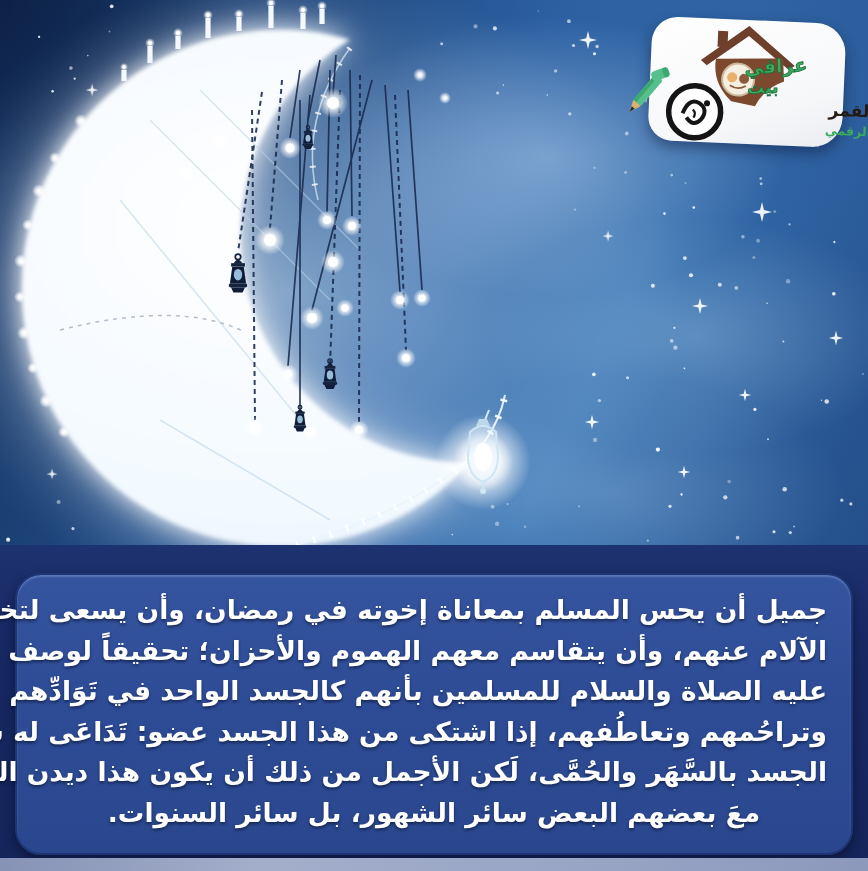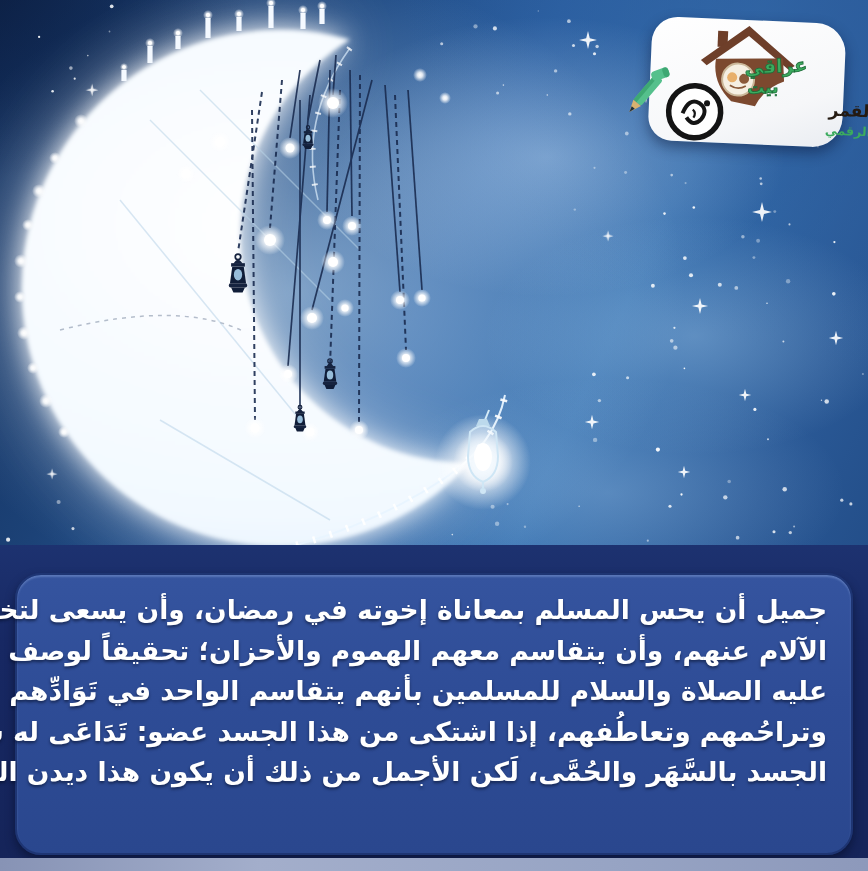--- a/index.html
+++ b/index.html
@@ -383,20 +383,21 @@
 
       <text x="180" y="92" font-size="17" font-weight="bold" fill="#241a12" text-anchor="end" direction="rtl">مركز القمر</text>
       <text x="177" y="111" font-size="12.5" font-weight="bold" fill="#3bab5e" text-anchor="end" direction="rtl">للاعلام الرقمي</text>
     </svg>
   </div>
 
   <div class="band">
     <div class="quote-panel">
       <p class="qline">جميل أن يحس المسلم بمعاناة إخوته في رمضان، وأن يسعى لتخفيف</p>
       <p class="qline">الآلام عنهم، وأن يتقاسم معهم الهموم والأحزان؛ تحقيقاً لوصف النبي</p>
-      <p class="qline">عليه الصلاة والسلام للمسلمين بأنهم يتقاسم الواحد في تَوَادِّهم</p>
+      <p class="qline">عليه الصلاة والسلام للمسلمين بأنهم كالجسد الواحد في تَوَادِّهم</p>
       <p class="qline">وتراحُمهم وتعاطُفهم، إذا اشتكى من هذا الجسد عضو: تَدَاعَى له سائرُ</p>
       <p class="qline">الجسد بالسَّهَر والحُمَّى، لَكن الأجمل من ذلك أن يكون هذا ديدن المسلمين</p>
+      <p class="qline">معَ بعضهم البعض سائر الشهور، بل سائر السنوات.</p>
     </div>
   </div>
 
   <div class="bottom-strip"></div>
 </div>
 
 </body></html>

